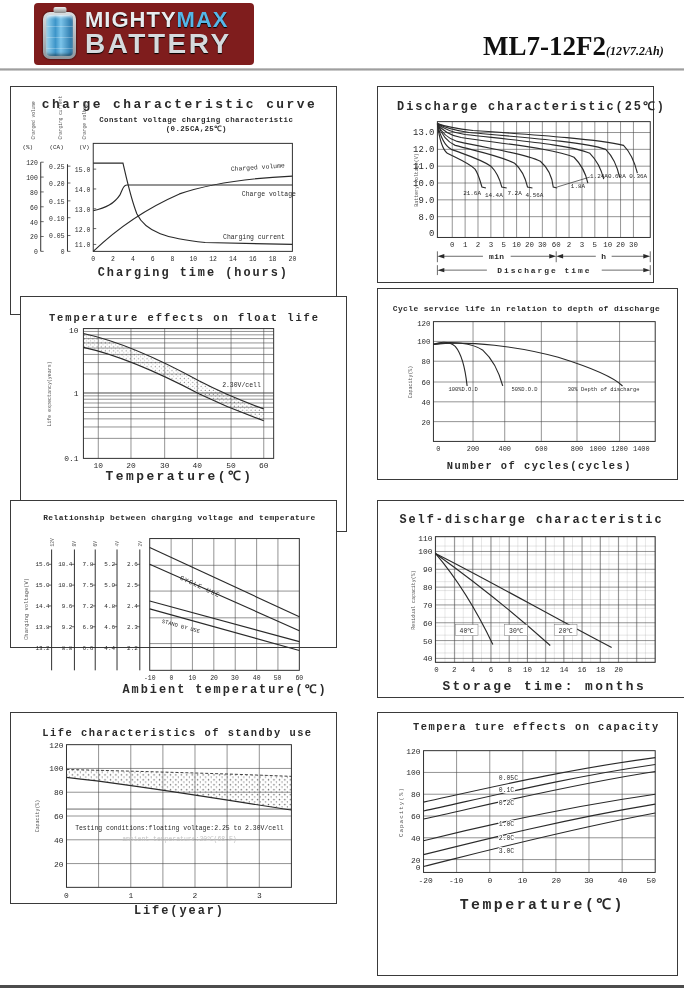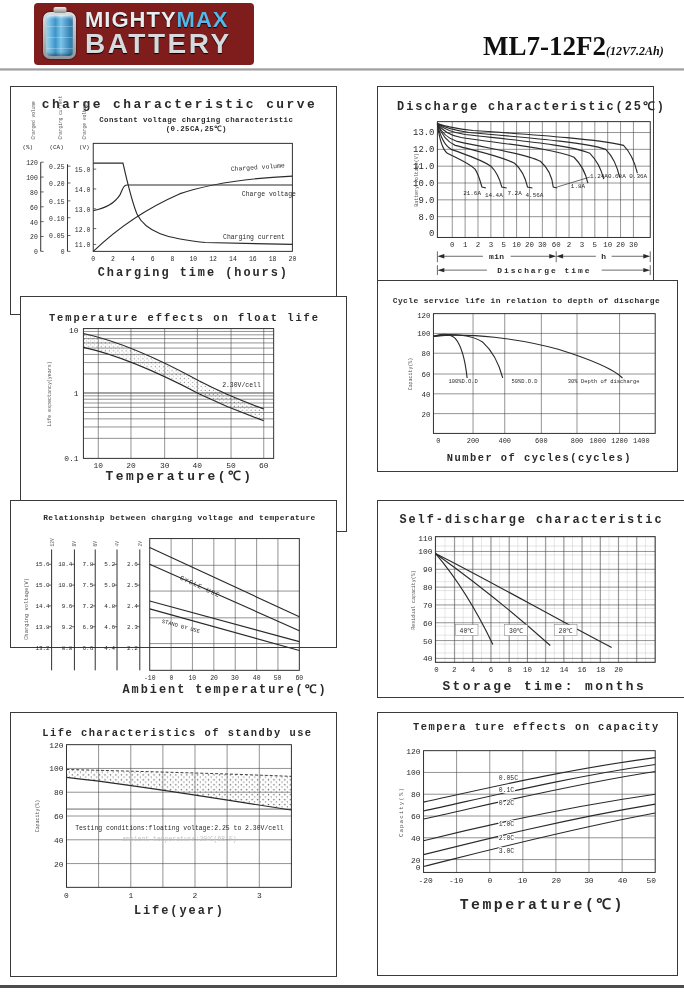--- a/index.html
+++ b/index.html
@@ -241,21 +241,21 @@
           <text x="245" y="172">60</text>
         </g>
       <path d="M63,36 C100,44 140,62 180,84 C205,97 228,106 245,112 L245,124 C228,118 205,109 180,97 C140,76 100,58 63,50 Z" fill="url(#dots)" stroke="none"></path>
       <path class="crv" d="M63,36 C100,44 140,62 180,84 C205,97 228,106 245,112"></path>
       <path class="crv" d="M63,50 C100,58 140,76 180,97 C205,109 228,118 245,124"></path>
       <text class="lb" x="203" y="90">2.30V/cell</text>
       <text class="t-big" x="160" y="184" text-anchor="middle">Temperature(℃)</text>
     </svg>
   </div>
 
-  <div class="chartbox" style="left:377px;top:280px;width:301px;height:192px">
+  <div class="chartbox" style="left:377px;top:288px;width:301px;height:192px">
     <svg viewBox="0 0 301 189" width="298" height="189">
       <text class="t-tiny" x="150" y="21" text-anchor="middle">Cycle service life in relation to depth of discharge</text>
       <text class="vt" x="34" y="93" transform="rotate(-90 34 93)" text-anchor="middle" style="font-size:5px">Capacity(%)</text>
       <path class="gr" d="M56 52H280M56 72H280M56 93H280M56 113H280M56 133H280"></path>
       <path class="gr" d="M96 32V153M128 32V153M165 32V153M201 32V153M244 32V153"></path>
       <rect x="56" y="32" width="224" height="121" fill="none" class="ax"></rect>
       <g class="tk75" text-anchor="end">
           <text x="53" y="36">120</text>
           <text x="53" y="55">100</text>
           <text x="53" y="75">80</text>
@@ -389,21 +389,21 @@
       <rect x="78" y="124" width="23" height="11" fill="#fff" stroke="#777" stroke-width="0.5"></rect>
       <rect x="128" y="124" width="23" height="11" fill="#fff" stroke="#777" stroke-width="0.5"></rect>
       <rect x="178" y="124" width="23" height="11" fill="#fff" stroke="#777" stroke-width="0.5"></rect>
       <text class="tk6" style="font-size:6.5px" x="89.5" y="132" text-anchor="middle">40℃</text>
       <text class="tk6" style="font-size:6.5px" x="139.5" y="132" text-anchor="middle">30℃</text>
       <text class="tk6" style="font-size:6.5px" x="189.5" y="132" text-anchor="middle">20℃</text>
       <text class="t-big" x="168" y="190" text-anchor="middle">Storage time: months</text>
     </svg>
   </div>
 
-  <div class="chartbox" style="left:10px;top:712px;width:327px;height:265px">
+  <div class="chartbox" style="left:10px;top:712px;width:327px;height:192px">
     <svg viewBox="0 0 327 207" width="324" height="207">
       <text class="t-sm" x="168" y="22" text-anchor="middle" style="letter-spacing:1.5px">Life characteristics of standby use</text>
       <text class="vt" x="28" y="103" transform="rotate(-90 28 103)" text-anchor="middle" style="font-size:5px">Capacity(%)</text>
       <path class="gr" d="M56 55H283M56 79H283M56 103H283M56 127H283M56 151H283"></path>
       <path class="thin" d="M56 96H283"></path>
       <path class="gr" d="M88.4 31V175M120.9 31V175M153.3 31V175M185.7 31V175M218.1 31V175M250.6 31V175"></path>
       <rect x="56" y="31" width="227" height="144" fill="none" class="ax"></rect>
       <g class="tk8" text-anchor="end">
           <text x="53" y="34">120</text>
           <text x="53" y="58">100</text>

